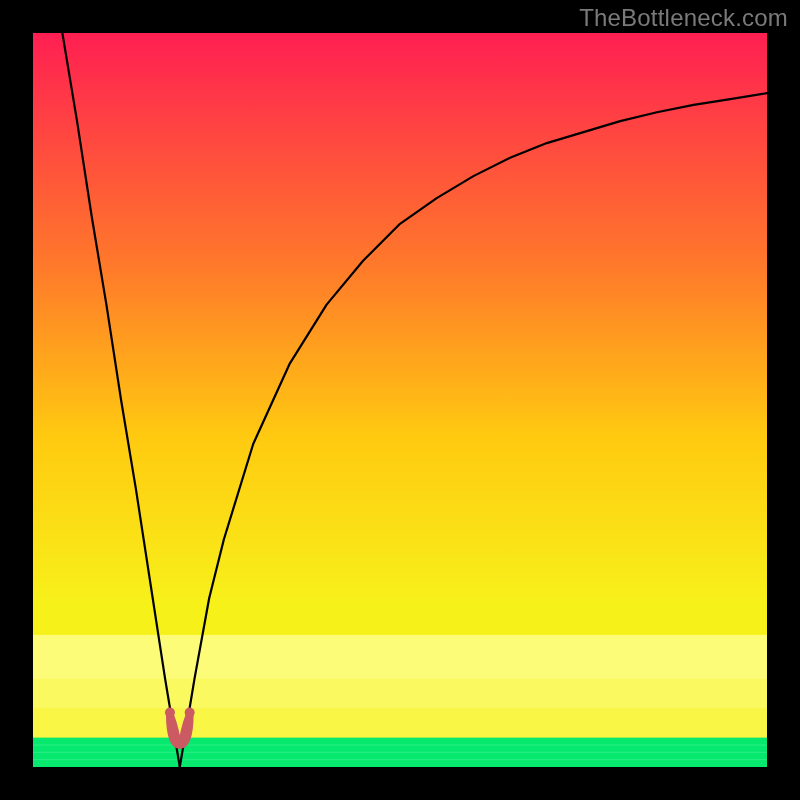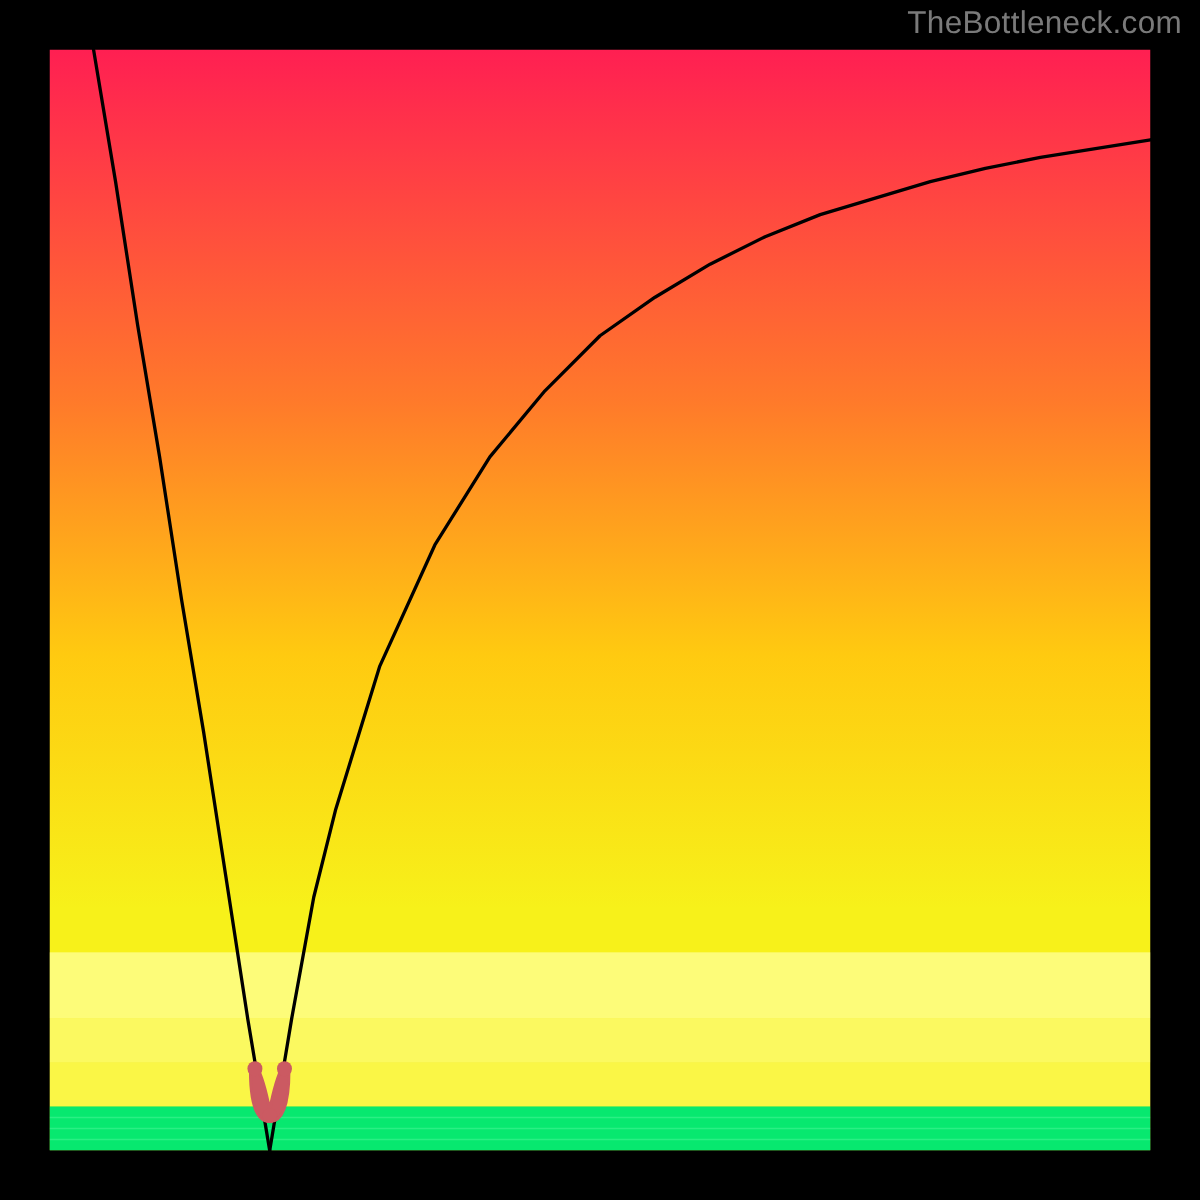--- a/index.html
+++ b/index.html
@@ -15,21 +15,21 @@
     background: #000;
     position: relative;
     box-sizing: border-box;
   }
   .watermark {
     position: absolute;
     top: 4px;
     right: 12px;
     color: #7a7a7a;
     font-family: Arial, Helvetica, sans-serif;
-    font-size: 21px;
+    font-size: 24px;
     font-weight: 400;
     letter-spacing: 0.2px;
     user-select: none;
   }
   svg {
     display: block;
   }
 </style>
 </head>
 <body>

